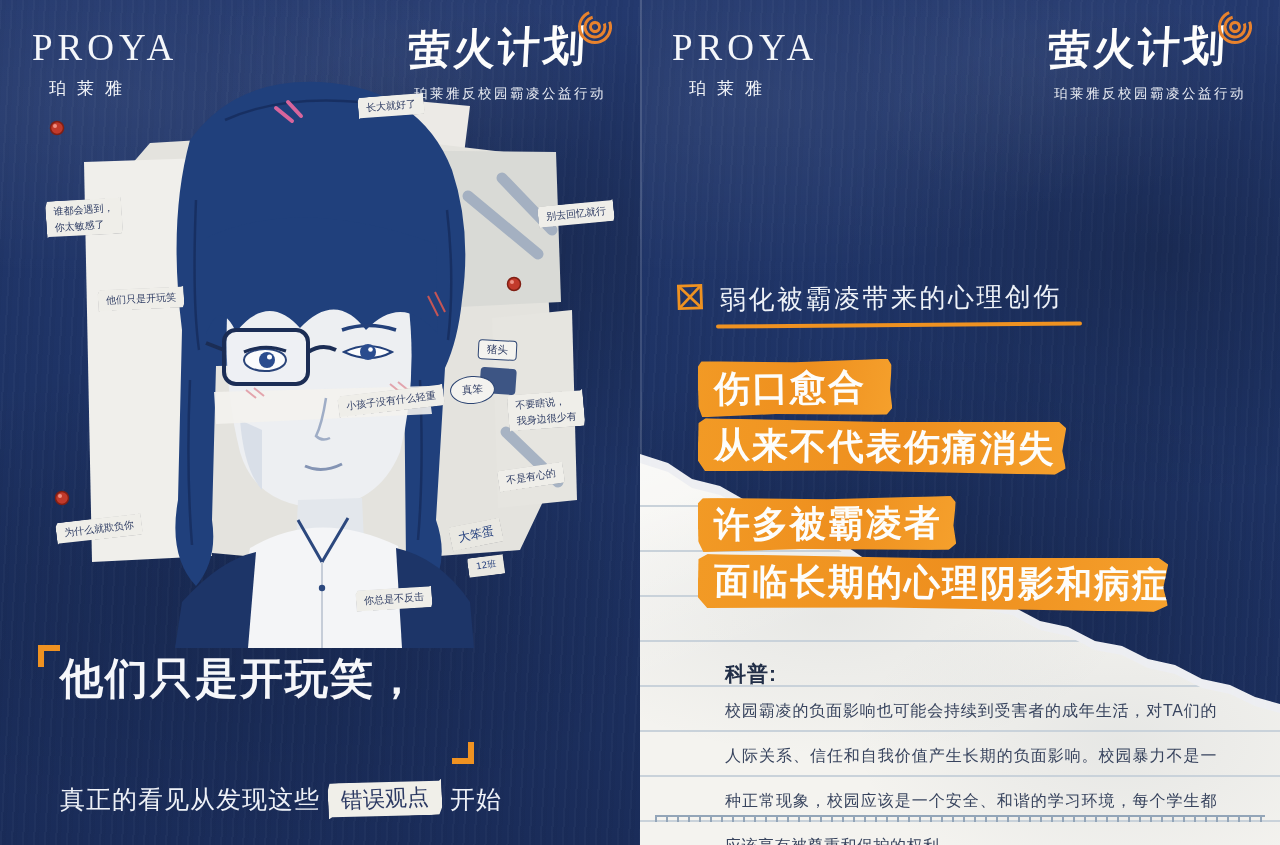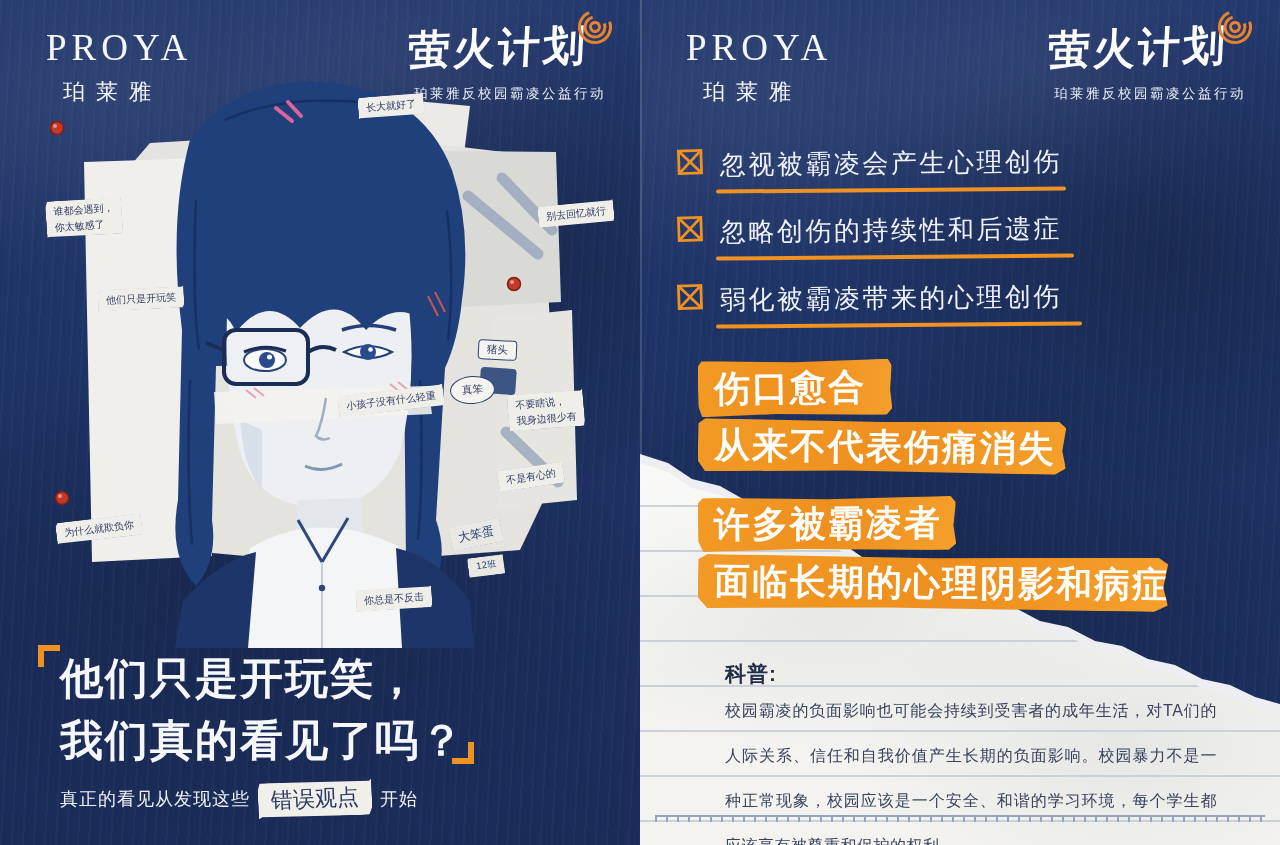--- a/index.html
+++ b/index.html
@@ -13,23 +13,23 @@
       radial-gradient(520px 380px at 82% 30%, rgba(0,0,0,0.20), transparent 65%),
       radial-gradient(700px 420px at 40% 70%, rgba(0,0,0,0.16), transparent 60%),
       radial-gradient(300px 200px at 65% 8%,  rgba(255,255,255,0.05), transparent 70%),
       repeating-linear-gradient(93deg, rgba(255,255,255,0.025) 0 2px, rgba(0,0,0,0.02) 2px 6px, transparent 6px 11px),
       linear-gradient(180deg, #24396e 0%, #1e3365 45%, #1a2c59 100%);
   }
   .poster-left  { left:0; }
   .poster-right { left:640px; box-shadow: inset 2px 0 0 rgba(255,255,255,0.14); }
 
   
-  .brand { position:absolute; left:46px; top:26px; color:#f4f6fa; z-index:5; }
+  .brand { position:absolute; left:32px; top:26px; color:#f4f6fa; z-index:5; }
   .brand-en { font-family:"Liberation Serif", serif; font-size:37px; letter-spacing:5px; font-weight:400; }
-  .brand-cn { font-size:22px; letter-spacing:11px; margin:8px 0 0 17px; font-weight:500; }
+  .brand-cn { font-size:17px; letter-spacing:11px; margin:8px 0 0 17px; font-weight:500; }
 
   .campaign { position:absolute; right:34px; top:20px; text-align:right; z-index:5; }
   .campaign-logo {
     display:inline-block; color:#fdfdfc; font-size:42px; font-weight:800;
     letter-spacing:3px; transform:rotate(-2deg) skewX(-5deg); padding-right:18px;
   }
   .campaign-spiral { position:absolute; right:-8px; top:-12px; width:38px; height:38px; transform:rotate(-20deg); }
   .campaign-tagline { margin-top:9px; color:#e8ebf2; font-size:13.5px; letter-spacing:2.5px; }
 
   
@@ -57,21 +57,21 @@
     border-left:6px solid #ef9221; border-top:6px solid #ef9221; z-index:5; }
   .quote-close { position:absolute; left:452px; top:742px; width:22px; height:22px;
     border-right:6px solid #ef9221; border-bottom:6px solid #ef9221; z-index:5; }
   .headline-1, .headline-2 {
     position:absolute; left:60px; color:#f6f7fa; font-size:43px; font-weight:700;
     letter-spacing:2px; white-space:nowrap; z-index:5;
   }
   .headline-1 { top:650px; }
   .headline-2 { top:712px; }
   .subline { position:absolute; left:60px; top:781px; display:flex; align-items:center; z-index:5; }
-  .subline-text { color:#eef1f7; font-size:18px; letter-spacing:1px; white-space:nowrap; }
+  .subline-text { color:#eef1f7; font-size:25px; letter-spacing:1px; white-space:nowrap; }
   .subline-tag {
     margin:0 8px; background:#f0efe9; color:#2c3a63; font-family:"DejaVu Sans", sans-serif;
     font-size:22px; padding:3px 13px; transform:rotate(-2.5deg); white-space:nowrap;
     box-shadow:0 1px 3px rgba(8,14,34,0.5);
     clip-path:polygon(0 22%, 2% 0, 98% 6%, 100% 0, 100% 78%, 97% 100%, 3% 94%, 0 100%);
   }
 
   
   .check-item { position:absolute; left:36px; width:560px; height:60px; z-index:5; }
   .check-box  { position:absolute; left:0; top:2px; width:28px; height:28px; transform:rotate(-2deg); }
@@ -260,21 +260,20 @@
     <div class="bubble bubble-rect" style="left:478px; top:340px; transform:rotate(3deg);">
       <span>猪头</span>
     </div>
     <div class="bubble-dark" style="left:480px; top:368px; transform:rotate(4deg);"></div>
     <div class="bubble bubble-oval" style="left:450px; top:376px; transform:rotate(-4deg);">
       <span>真笨</span>
     </div>
 
     <div class="quote-open"></div>
     <div class="headline-1">他们只是开玩笑，</div>
-    <div class="headline-2">我们真的看见了吗？</div>
     <div class="quote-close"></div>
     <div class="subline">
       <span class="subline-text">真正的看见从发现这些</span>
       <span class="subline-tag">错误观点</span>
       <span class="subline-text">开始</span>
     </div>
   </section>
 
   <section class="poster poster-right">
 
@@ -288,38 +287,20 @@
         <circle cx="19" cy="19" r="4.5" stroke="#e8822d" stroke-width="3"></circle>
         <circle cx="19" cy="19" r="10" stroke="#e8822d" stroke-width="3" stroke-dasharray="48 15"></circle>
         <circle cx="19" cy="19" r="15.5" stroke="#e8822d" stroke-width="3" stroke-dasharray="72 26"></circle>
       </svg>
       <div class="campaign-tagline">珀莱雅反校园霸凌公益行动</div>
     </div>
 
     <div class="paper-fringe"></div>
     <div class="paper-sheet"></div>
 
-    <div class="check-item ci-1">
-      <svg class="check-box" viewBox="0 0 30 30">
-        <rect x="3" y="3" width="24" height="24" fill="none" stroke="#ef9221" stroke-width="3"></rect>
-        <line x1="4" y1="4" x2="26" y2="26" stroke="#ef9221" stroke-width="3"></line>
-        <line x1="26" y1="4" x2="4" y2="26" stroke="#ef9221" stroke-width="3"></line>
-      </svg>
-      <span class="check-label">忽视被霸凌会产生心理创伤</span>
-      <div class="check-underline"></div>
-    </div>
-    <div class="check-item ci-2">
-      <svg class="check-box" viewBox="0 0 30 30">
-        <rect x="3" y="3" width="24" height="24" fill="none" stroke="#ef9221" stroke-width="3"></rect>
-        <line x1="4" y1="4" x2="26" y2="26" stroke="#ef9221" stroke-width="3"></line>
-        <line x1="26" y1="4" x2="4" y2="26" stroke="#ef9221" stroke-width="3"></line>
-      </svg>
-      <span class="check-label">忽略创伤的持续性和后遗症</span>
-      <div class="check-underline"></div>
-    </div>
     <div class="check-item ci-3">
       <svg class="check-box" viewBox="0 0 30 30">
         <rect x="3" y="3" width="24" height="24" fill="none" stroke="#ef9221" stroke-width="3"></rect>
         <line x1="4" y1="4" x2="26" y2="26" stroke="#ef9221" stroke-width="3"></line>
         <line x1="26" y1="4" x2="4" y2="26" stroke="#ef9221" stroke-width="3"></line>
       </svg>
       <span class="check-label">弱化被霸凌带来的心理创伤</span>
       <div class="check-underline"></div>
     </div>
 

